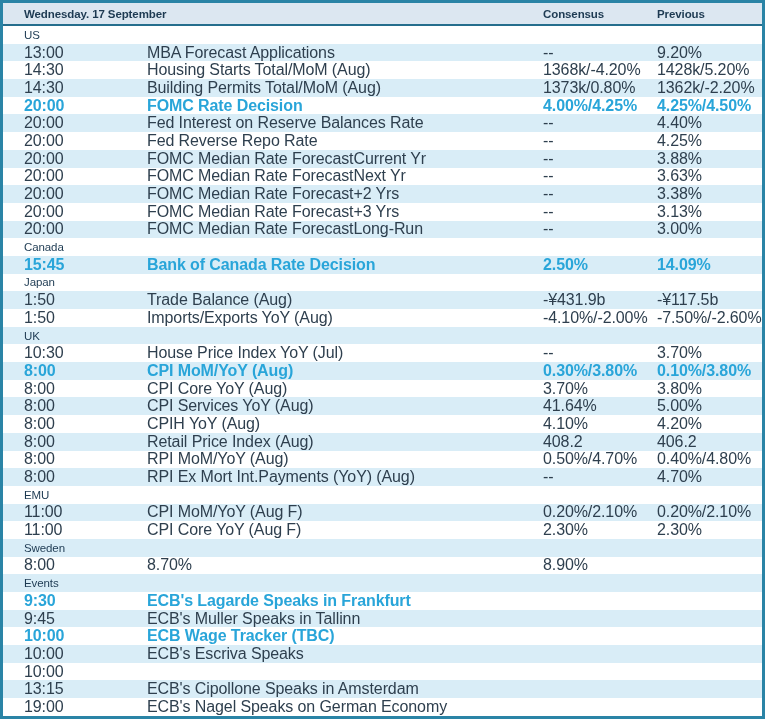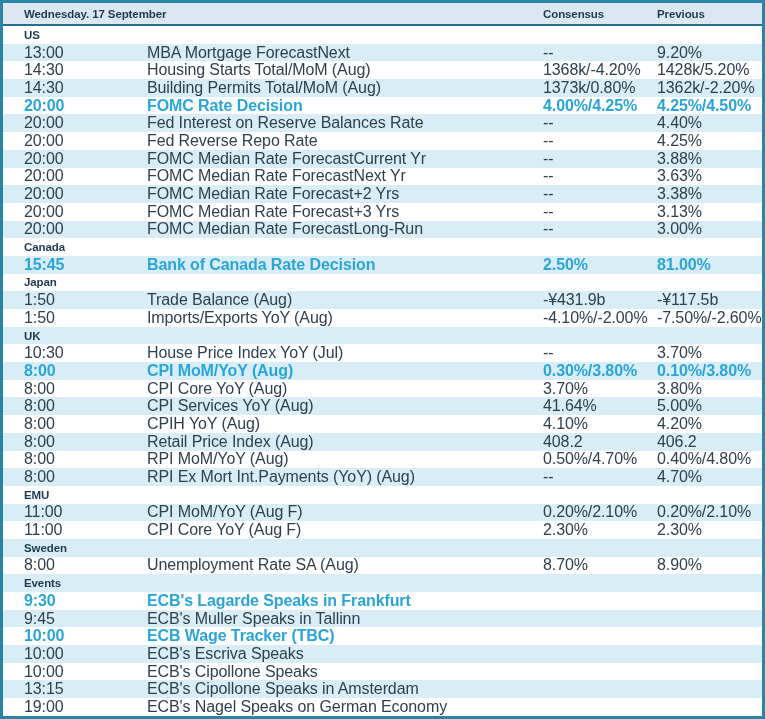--- a/index.html
+++ b/index.html
@@ -45,21 +45,21 @@
     padding-left: 21px;
     font-size: 16px;
     color: var(--body-text, #2e3f4e);
     letter-spacing: -0.1px;
     white-space: nowrap;
     overflow: hidden;
   }
   .row.stripe { background: var(--stripe, #d9edf7); }
   .row.section {
     display: flex;
-    font-weight: bold;
+    font-weight: normal;
     font-size: 11.5px;
     color: var(--header-text, #1d3a52);
   }
   .row.hl .cell {
     color: var(--accent, #29a5d9);
     font-weight: bold;
   }
   .cell { overflow: hidden; text-overflow: clip; }
 </style>
 </head>
@@ -70,21 +70,21 @@
     <span class="cell">Wednesday. 17 September</span>
     <span class="cell">Consensus</span>
     <span class="cell">Previous</span>
   </div>
   <div class="cal-body">
       <div class="row section">
         <span class="cell">US</span>
       </div>
       <div class="row stripe">
         <span class="cell">13:00</span>
-        <span class="cell">MBA Mortgage ForecastNext</span>
+        <span class="cell">MBA Forecast Applications</span>
         <span class="cell">--</span>
         <span class="cell">9.20%</span>
       </div>
       <div class="row">
         <span class="cell">14:30</span>
         <span class="cell">Housing Starts Total/MoM (Aug)</span>
         <span class="cell">1368k/-4.20%</span>
         <span class="cell">1428k/5.20%</span>
       </div>
       <div class="row stripe">
@@ -141,21 +141,21 @@
         <span class="cell">--</span>
         <span class="cell">3.00%</span>
       </div>
       <div class="row section">
         <span class="cell">Canada</span>
       </div>
       <div class="row stripe hl">
         <span class="cell">15:45</span>
         <span class="cell">Bank of Canada Rate Decision</span>
         <span class="cell">2.50%</span>
-        <span class="cell">81.00%</span>
+        <span class="cell">14.09%</span>
       </div>
       <div class="row section">
         <span class="cell">Japan</span>
       </div>
       <div class="row stripe">
         <span class="cell">1:50</span>
         <span class="cell">Trade Balance (Aug)</span>
         <span class="cell">-¥431.9b</span>
         <span class="cell">-¥117.5b</span>
       </div>
@@ -229,21 +229,20 @@
         <span class="cell">11:00</span>
         <span class="cell">CPI Core YoY (Aug F)</span>
         <span class="cell">2.30%</span>
         <span class="cell">2.30%</span>
       </div>
       <div class="row stripe section">
         <span class="cell">Sweden</span>
       </div>
       <div class="row">
         <span class="cell">8:00</span>
-        <span class="cell">Unemployment Rate SA (Aug)</span>
         <span class="cell">8.70%</span>
         <span class="cell">8.90%</span>
       </div>
       <div class="row stripe section">
         <span class="cell">Events</span>
       </div>
       <div class="row hl">
         <span class="cell">9:30</span>
         <span class="cell">ECB's Lagarde Speaks in Frankfurt</span>
         <span class="cell"></span>
@@ -262,21 +261,20 @@
         <span class="cell"></span>
       </div>
       <div class="row stripe">
         <span class="cell">10:00</span>
         <span class="cell">ECB's Escriva Speaks</span>
         <span class="cell"></span>
         <span class="cell"></span>
       </div>
       <div class="row">
         <span class="cell">10:00</span>
-        <span class="cell">ECB's Cipollone Speaks</span>
         <span class="cell"></span>
         <span class="cell"></span>
       </div>
       <div class="row stripe">
         <span class="cell">13:15</span>
         <span class="cell">ECB's Cipollone Speaks in Amsterdam</span>
         <span class="cell"></span>
         <span class="cell"></span>
       </div>
       <div class="row">

